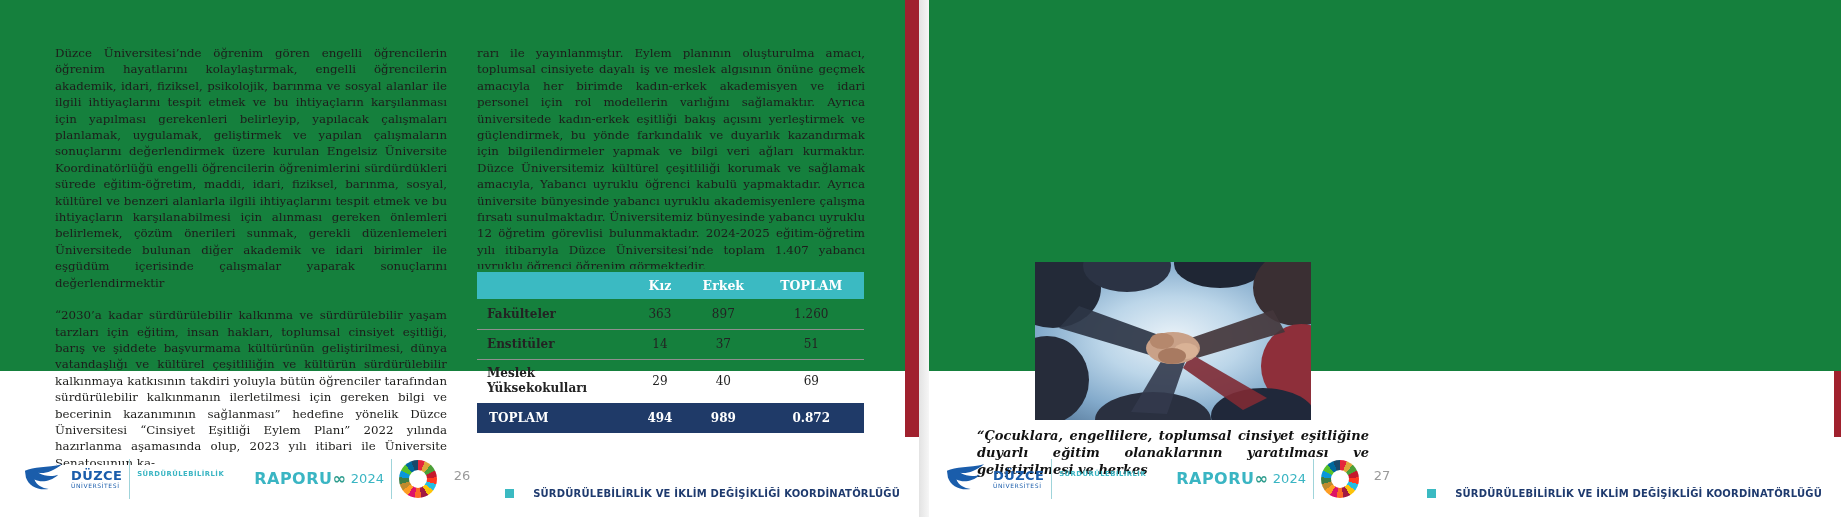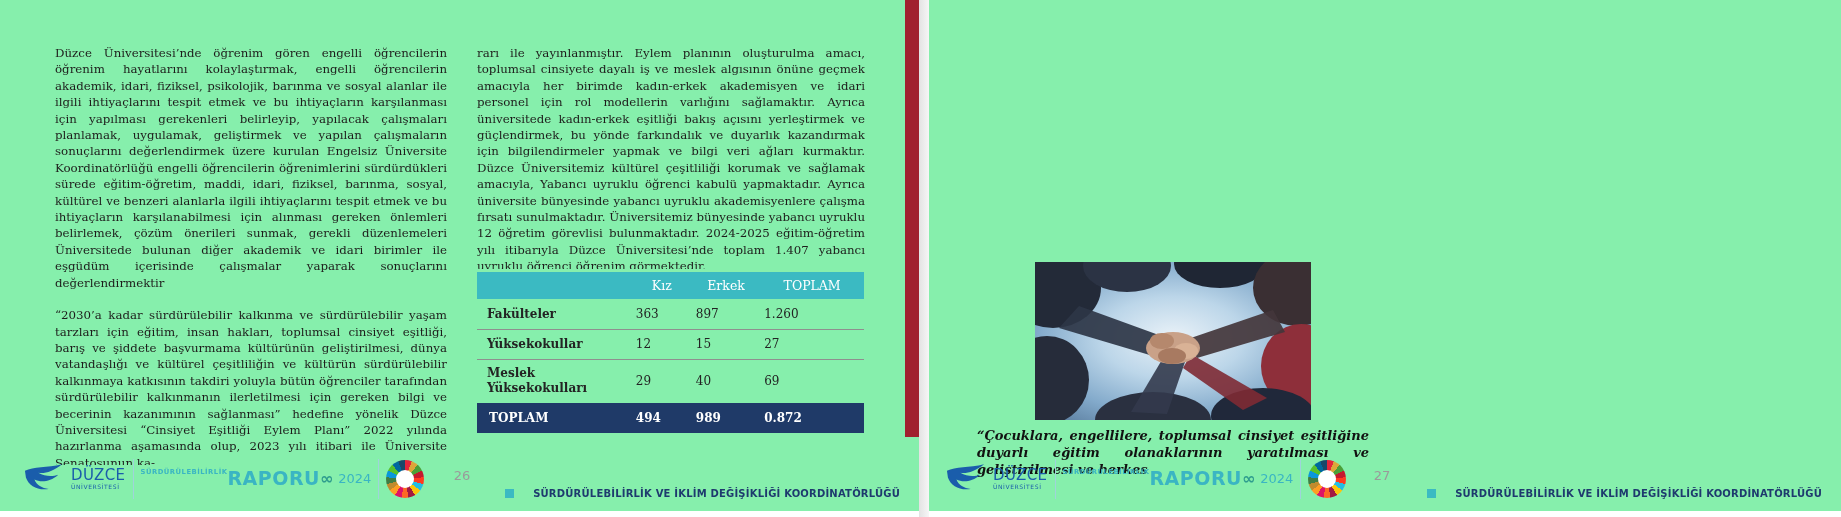--- a/index.html
+++ b/index.html
@@ -1,64 +1,64 @@
 <!DOCTYPE html>
 <html><head>
 <meta charset="utf-8">
 <style>
   * { margin:0; padding:0; box-sizing:border-box; }
   html,body { width:1841px; height:517px; }
   body { background:#ffffff; position:relative; overflow:hidden;
          font-family:"DejaVu Serif","Liberation Serif",serif; color:#1d1d1b; }
 
-  .page { position:absolute; top:0; height:511px; background:#86efac; }
+  .page { position:absolute; top:0; height:371px; background:#15803d; }
   #page-left  { left:0;    width:919px; }
   #page-right { left:929px; width:912px; }
   .spine { position:absolute; left:919px; top:0; width:10px; height:517px;
            background:linear-gradient(to right,#e3e3e3,#f6f6f6); }
   .red-bar { position:absolute; top:0; height:437px; background:#a0212e; }
   #red-bar-left  { left:905px;  width:15px; }
   #red-bar-right { left:1834px; width:7px; }
 
   .col { position:absolute; overflow:hidden; }
   .body-text { font-size:11.8px; line-height:16.4px; text-align:justify; margin-bottom:16px; }
   #col-l1 { left:55px;   top:45px; width:392px; height:420px; }
   #col-l2 { left:477px;  top:45px; width:388px; height:224px; }
   .caption { position:absolute; left:977px; top:427px; width:392px;
              font-size:13px; line-height:17px; text-align:justify;
              font-style:italic; font-weight:bold; color:#111; }
 
   
   #table-wrap { position:absolute; left:477px; top:272px; width:387px; }
   table { width:100%; border-collapse:collapse; font-size:12px; }
-  thead th { background:#3bbac2; color:#fff; font-weight:normal; height:27px;
+  thead th { background:#3bbac2; color:#fff; font-weight:bold; height:27px;
              font-size:12.5px; text-align:center; }
-  tbody td { text-align:left; color:#232323; height:30px; padding:2px 4px; }
+  tbody td { text-align:center; color:#232323; height:30px; padding:2px 4px; }
   td.lbl, th.lbl { text-align:left; padding-left:10px; width:40%; font-weight:bold; }
   tbody tr.ruled { border-top:1px solid #8f8f8f; }
   tr.row-meslek td { height:44px; }
   tr.row-meslek .lbl span { display:inline-block; width:78px; line-height:1.25; }
   tr.total td { background:#1f3a68; color:#fff; font-weight:bold; }
   tr.total td.lbl { padding-left:12px; }
 
   
   #photo { position:absolute; left:1035px; top:262px; width:276px; height:158px; overflow:hidden; }
 
   
   .footer-logo { position:absolute; top:452px; height:54px; display:flex; align-items:center; gap:7px; }
   #flogo-left { left:24px; } #flogo-right { left:946px; }
   .univ { display:flex; flex-direction:column; color:#1a5dab; line-height:1.1;
           font-family:"DejaVu Sans","Liberation Sans",sans-serif; }
-  .univ .l1 { font-size:15px; font-weight:normal; letter-spacing:0.4px; }
+  .univ .l1 { font-size:13px; font-weight:bold; letter-spacing:0.4px; }
   .univ .l2 { font-size:6px; letter-spacing:0.6px; }
   .vline { width:1px; height:40px; background:#9fd4da; }
   .brand { display:flex; line-height:1.05; color:#3ab5c3;
            font-family:"DejaVu Sans","Liberation Sans",sans-serif; }
   .brand .b1 { font-size:6.8px; font-weight:bold; letter-spacing:0.5px; }
-  .brand .b2 { font-size:19px; font-weight:bold; letter-spacing:0.5px; }
+  .brand .b2 { font-size:16px; font-weight:bold; letter-spacing:0.5px;margin-left:30px; }
   .brand .b3 { font-size:13px; display:flex; align-items:center; gap:5px; }
   .brand .inf { font-size:16px; font-weight:bold; color:#2f9d8e; line-height:0.8; }
   .sdg-wheel { width:38px; height:38px; border-radius:50%; position:relative; flex:0 0 auto;
     background:conic-gradient(#E5243B 0 21.2deg,#DDA63A 0 42.4deg,#4C9F38 0 63.5deg,
       #C5192D 0 84.7deg,#FF3A21 0 105.9deg,#26BDE2 0 127.1deg,#FCC30B 0 148.2deg,
       #A21942 0 169.4deg,#FD6925 0 190.6deg,#DD1367 0 211.8deg,#FD9D24 0 232.9deg,
       #BF8B2E 0 254.1deg,#3F7E44 0 275.3deg,#0A97D9 0 296.5deg,#56C02B 0 317.6deg,
       #00689D 0 338.8deg,#19486A 0 360deg); }
   .sdg-wheel::after { content:""; position:absolute; inset:10px; background:#fff; border-radius:50%; }
 
@@ -96,24 +96,24 @@
         </tr>
       </thead>
       <tbody>
         <tr>
           <td class="lbl">Fakülteler</td>
           <td>363</td>
           <td>897</td>
           <td>1.260</td>
         </tr>
         <tr class="ruled">
-          <td class="lbl">Yüksekokullar</td>
-          <td>12</td>
-          <td>15</td>
-          <td>27</td>
+          <td class="lbl">Enstitüler</td>
+          <td>14</td>
+          <td>37</td>
+          <td>51</td>
         </tr>
         <tr class="ruled row-meslek">
           <td class="lbl"><span>Meslek Yüksekokulları</span></td>
           <td>29</td>
           <td>40</td>
           <td>69</td>
         </tr>
         <tr class="total">
           <td class="lbl">TOPLAM</td>
           <td>494</td>

